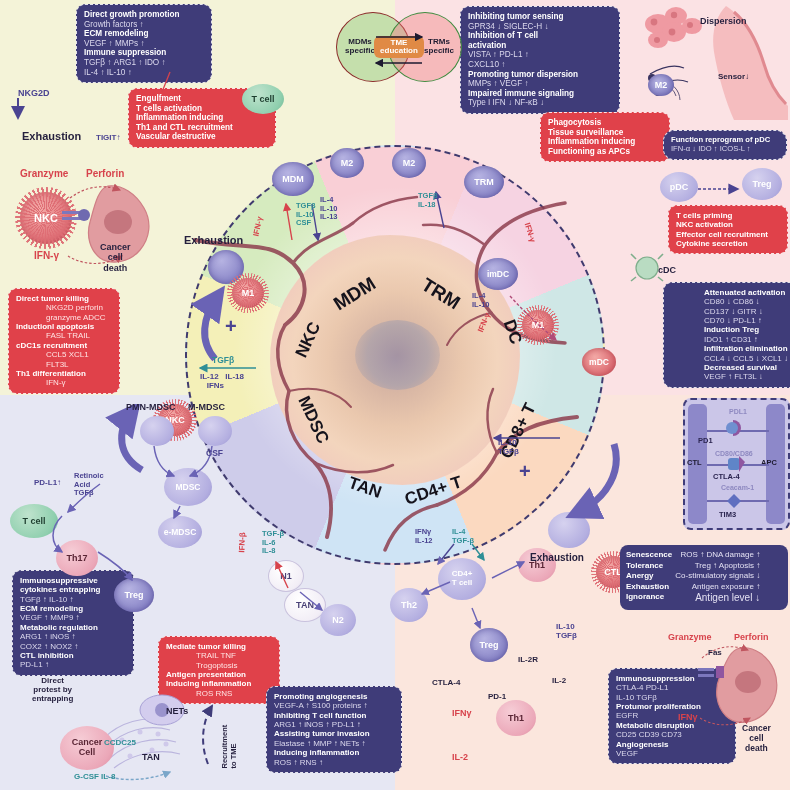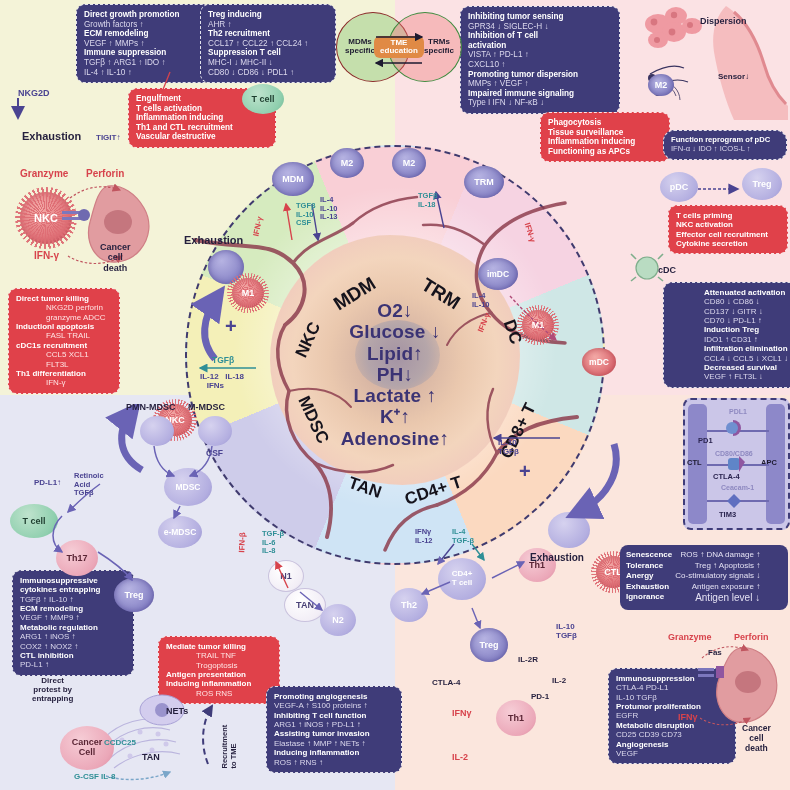--- a/index.html
+++ b/index.html
@@ -137,29 +137,20 @@
       <path d="M300 100 C286 124,290 150,306 168" stroke-width="3.5"></path>
       <path d="M306 168 C322 188,344 196,380 198" stroke-width="3.5"></path>
       <path d="M300 100 C316 78,344 64,380 58" stroke-width="3.5"></path>
       <path d="M300 100 C278 84,260 78,238 80" stroke-width="2.5"></path>
       <path d="M168 78 C186 62,210 54,232 52" stroke-width="2.5"></path>
       <path d="M104 246 C130 240,152 246,166 262" stroke-width="2"></path>
       <path d="M306 168 C286 172,270 184,262 200" stroke-width="2"></path>
     </g>
   </svg>
 
-  <div class="core-text">
-    <div>O2↓</div>
-    <div>Glucose ↓</div>
-    <div>Lipid↑</div>
-    <div>PH↓</div>
-    <div>Lactate ↑</div>
-    <div>K⁺↑</div>
-    <div>Adenosine↑</div>
-  </div>
 
   <div class="wlabel" style="left:332px;top:283px;font-size:19px;transform:rotate(-32deg);">MDM</div>
   <div class="wlabel" style="left:420px;top:283px;font-size:19px;transform:rotate(32deg);">TRM</div>
   <div class="wlabel" style="left:500px;top:322px;font-size:17px;transform:rotate(70deg);">DC</div>
   <div class="wlabel" style="left:489px;top:421px;font-size:17px;transform:rotate(-64deg);">CD8+ T</div>
   <div class="wlabel" style="left:404px;top:481px;font-size:17px;transform:rotate(-18deg);">CD4+ T</div>
   <div class="wlabel" style="left:348px;top:478px;font-size:17px;transform:rotate(19deg);">TAN</div>
   <div class="wlabel" style="left:288px;top:410px;font-size:17px;transform:rotate(65deg);">MDSC</div>
   <div class="wlabel" style="left:290px;top:330px;font-size:17px;transform:rotate(-65deg);">NKC</div>
 
@@ -186,29 +177,20 @@
   <div class="box blue" style="left:76px;top:4px;width:136px;font-size:8.2px;">
     <b>Direct growth promotion</b>
     <span class="ln dim">Growth factors ↑</span>
     <b>ECM remodeling</b>
     <span class="ln dim">VEGF ↑  MMPs ↑</span>
     <b>Immune suppression</b>
     <span class="ln dim">TGFβ ↑  ARG1 ↑  IDO ↑</span>
     <span class="ln dim">IL-4 ↑ IL-10 ↑</span>
   </div>
 
-  <div class="box blue" style="left:200px;top:4px;width:136px;font-size:8.2px;">
-    <b>Treg inducing</b>
-    <span class="ln dim">AHR ↑</span>
-    <b>Th2 recruitment</b>
-    <span class="ln dim">CCL17 ↑ CCL22 ↑ CCL24 ↑</span>
-    <b>Suppression T cell</b>
-    <span class="ln dim">MHC-I ↓  MHC-II ↓</span>
-    <span class="ln dim">CD80 ↓  CD86 ↓  PDL1 ↑</span>
-  </div>
 
   <div class="box red" style="left:128px;top:88px;width:148px;font-size:8.2px;">
     <b>Engulfment</b>
     <b>T cells activation</b>
     <b>Inflammation inducing</b>
     <b>Th1 and CTL recruitment</b>
     <b>Vascular destructive</b>
   </div>
   <div class="cell green" style="left:242px;top:84px;width:42px;height:30px;border-radius:50%;font-size:9px;z-index:10;">T cell</div>
 
@@ -537,21 +519,21 @@
     <span class="ln dim">VEGF</span>
   </div>
 
   <div class="cell lilac" style="left:438px;top:558px;width:48px;height:42px;font-size:8px;line-height:1.1;text-align:center;">CD4+<br>T cell</div>
   <div class="cell pink" style="left:518px;top:548px;width:38px;height:34px;font-size:9px;">Th1</div>
   <div class="cell lilac" style="left:390px;top:588px;width:38px;height:34px;font-size:9px;">Th2</div>
   <div class="cell purple" style="left:470px;top:628px;width:38px;height:34px;font-size:9px;">Treg</div>
   <div class="ann pur" style="left:415px;top:528px;font-size:7.5px;line-height:1.15;">IFNγ<br>IL-12</div>
   <div class="ann teal" style="left:452px;top:528px;font-size:7.5px;line-height:1.15;">IL-4<br>TGF-β</div>
   <div class="ann dark" style="left:432px;top:678px;font-size:8px;">CTLA-4</div>
-  <div class="ann dark" style="left:488px;top:692px;font-size:8px;margin-left:43px;">PD-1</div>
+  <div class="ann dark" style="left:488px;top:692px;font-size:8px;">PD-1</div>
   <div class="ann dark" style="left:518px;top:655px;font-size:8px;">IL-2R</div>
   <div class="ann dark" style="left:552px;top:676px;font-size:8px;">IL-2</div>
 
   <div class="cell pink" style="left:496px;top:700px;width:40px;height:36px;font-size:9px;">Th1</div>
   <div class="ann red" style="left:452px;top:708px;font-size:9px;">IFNγ</div>
   <div class="ann red" style="left:452px;top:752px;font-size:9px;">IL-2</div>
   <div class="ann pur" style="left:556px;top:622px;font-size:8px;line-height:1.15;">IL-10<br>TGFβ</div>
   <svg style="position:absolute;left:388px;top:520px;width:180px;height:130px;z-index:8;">
     <g fill="none" stroke-width="1.4">
       <path d="M66 24 L50 44" stroke="#4a4391" marker-end="url(#ar13)"></path>

